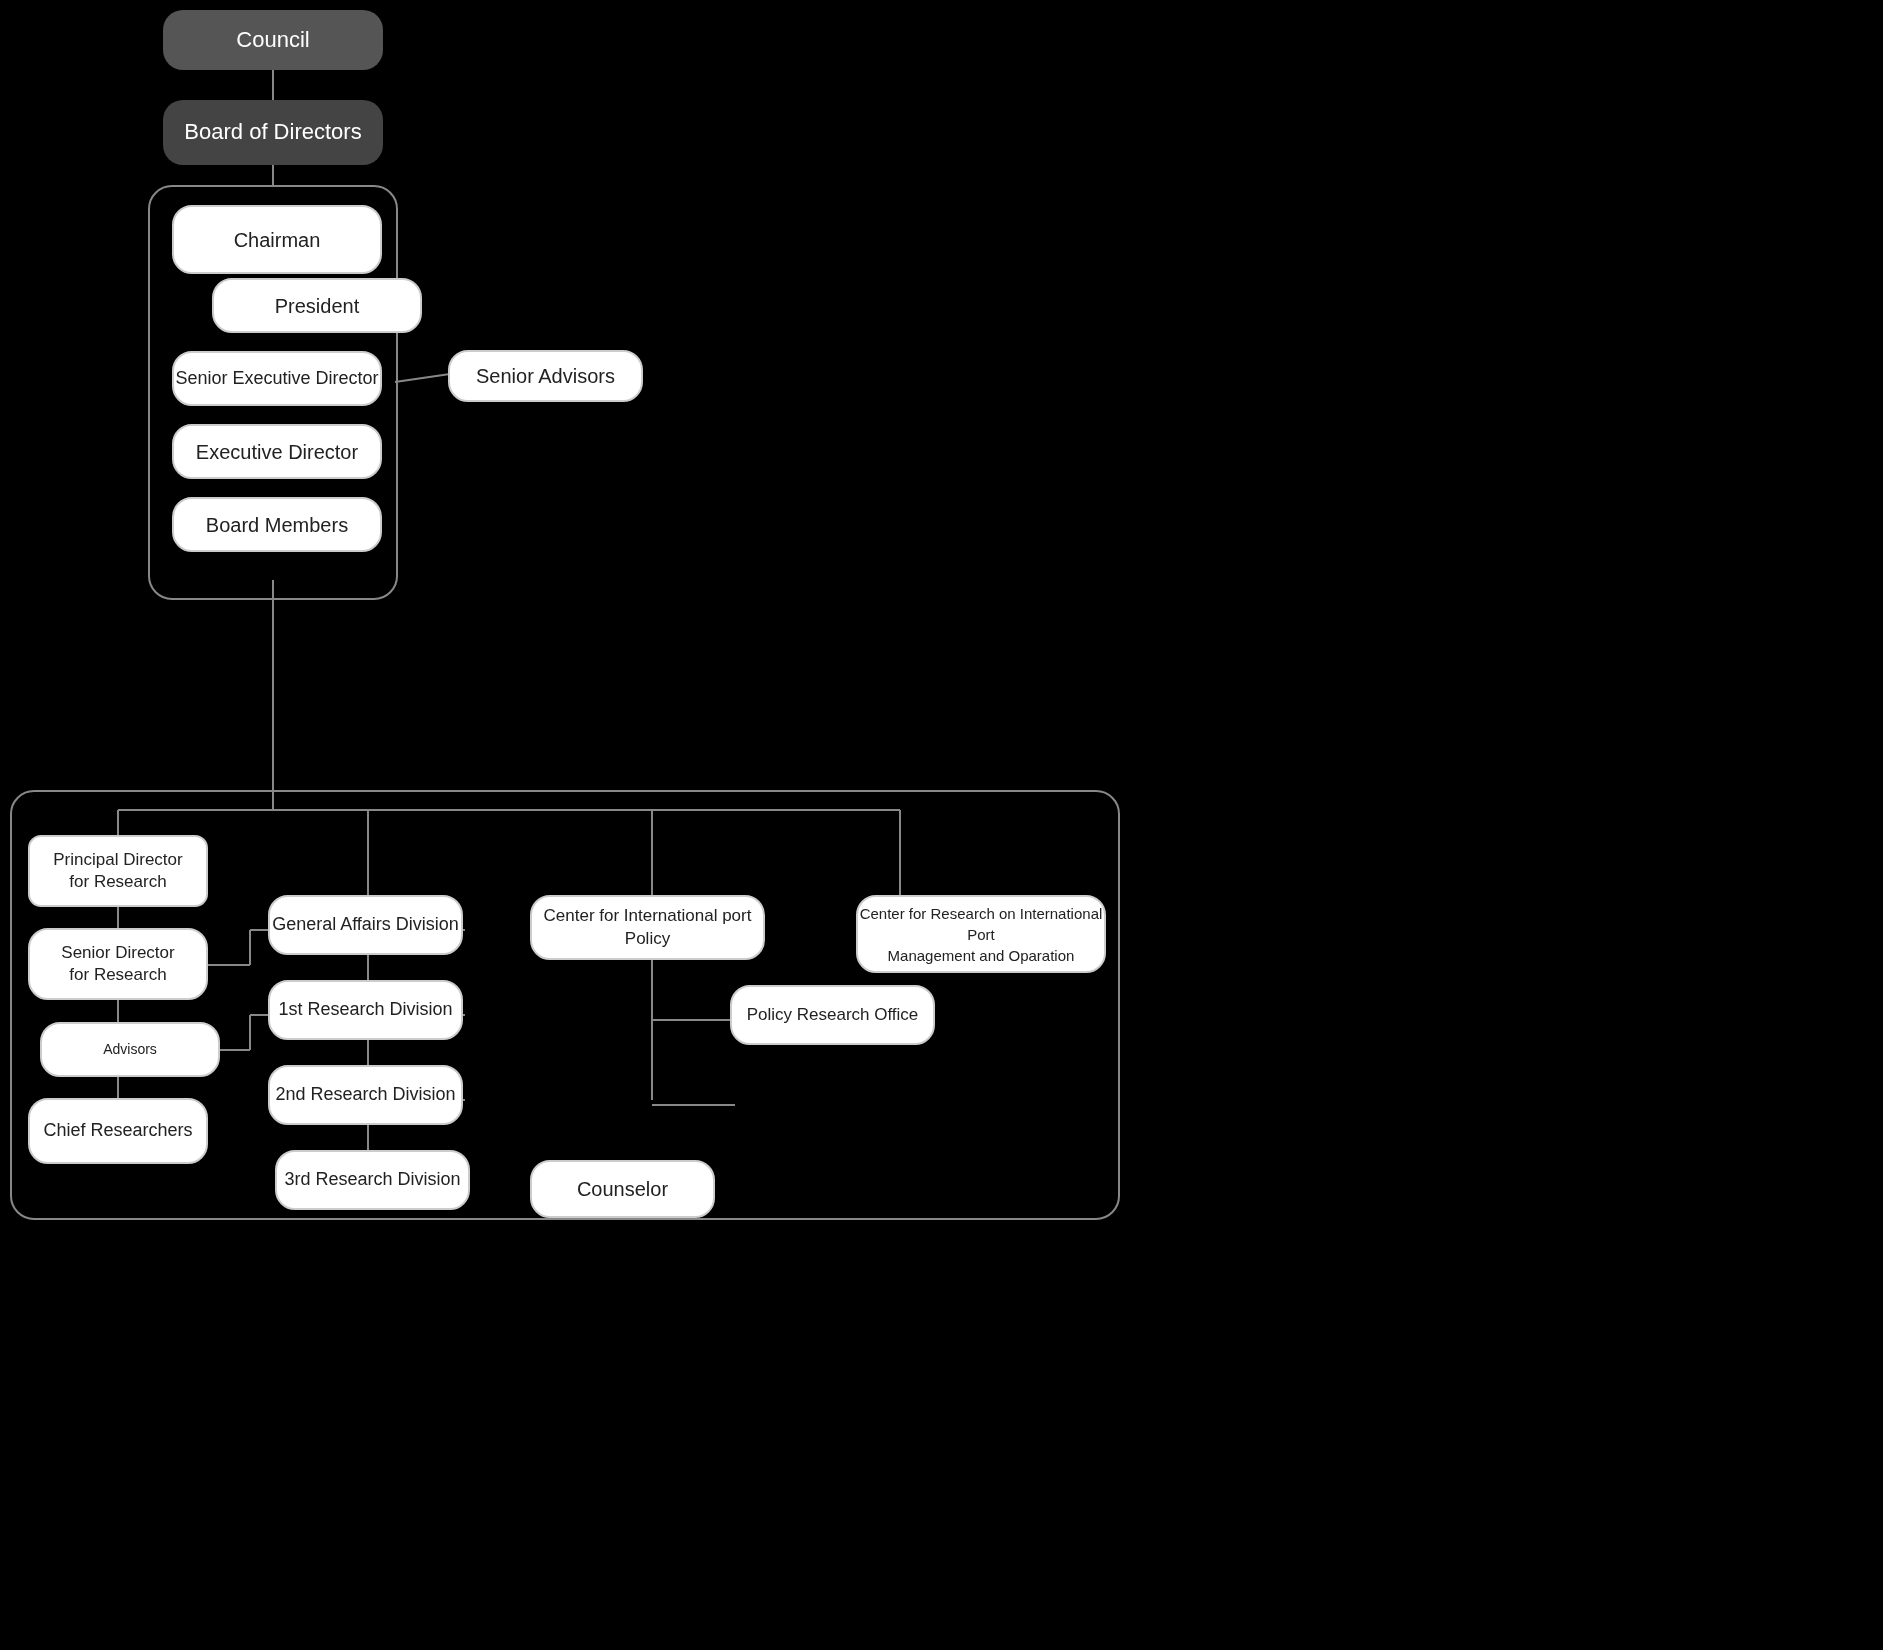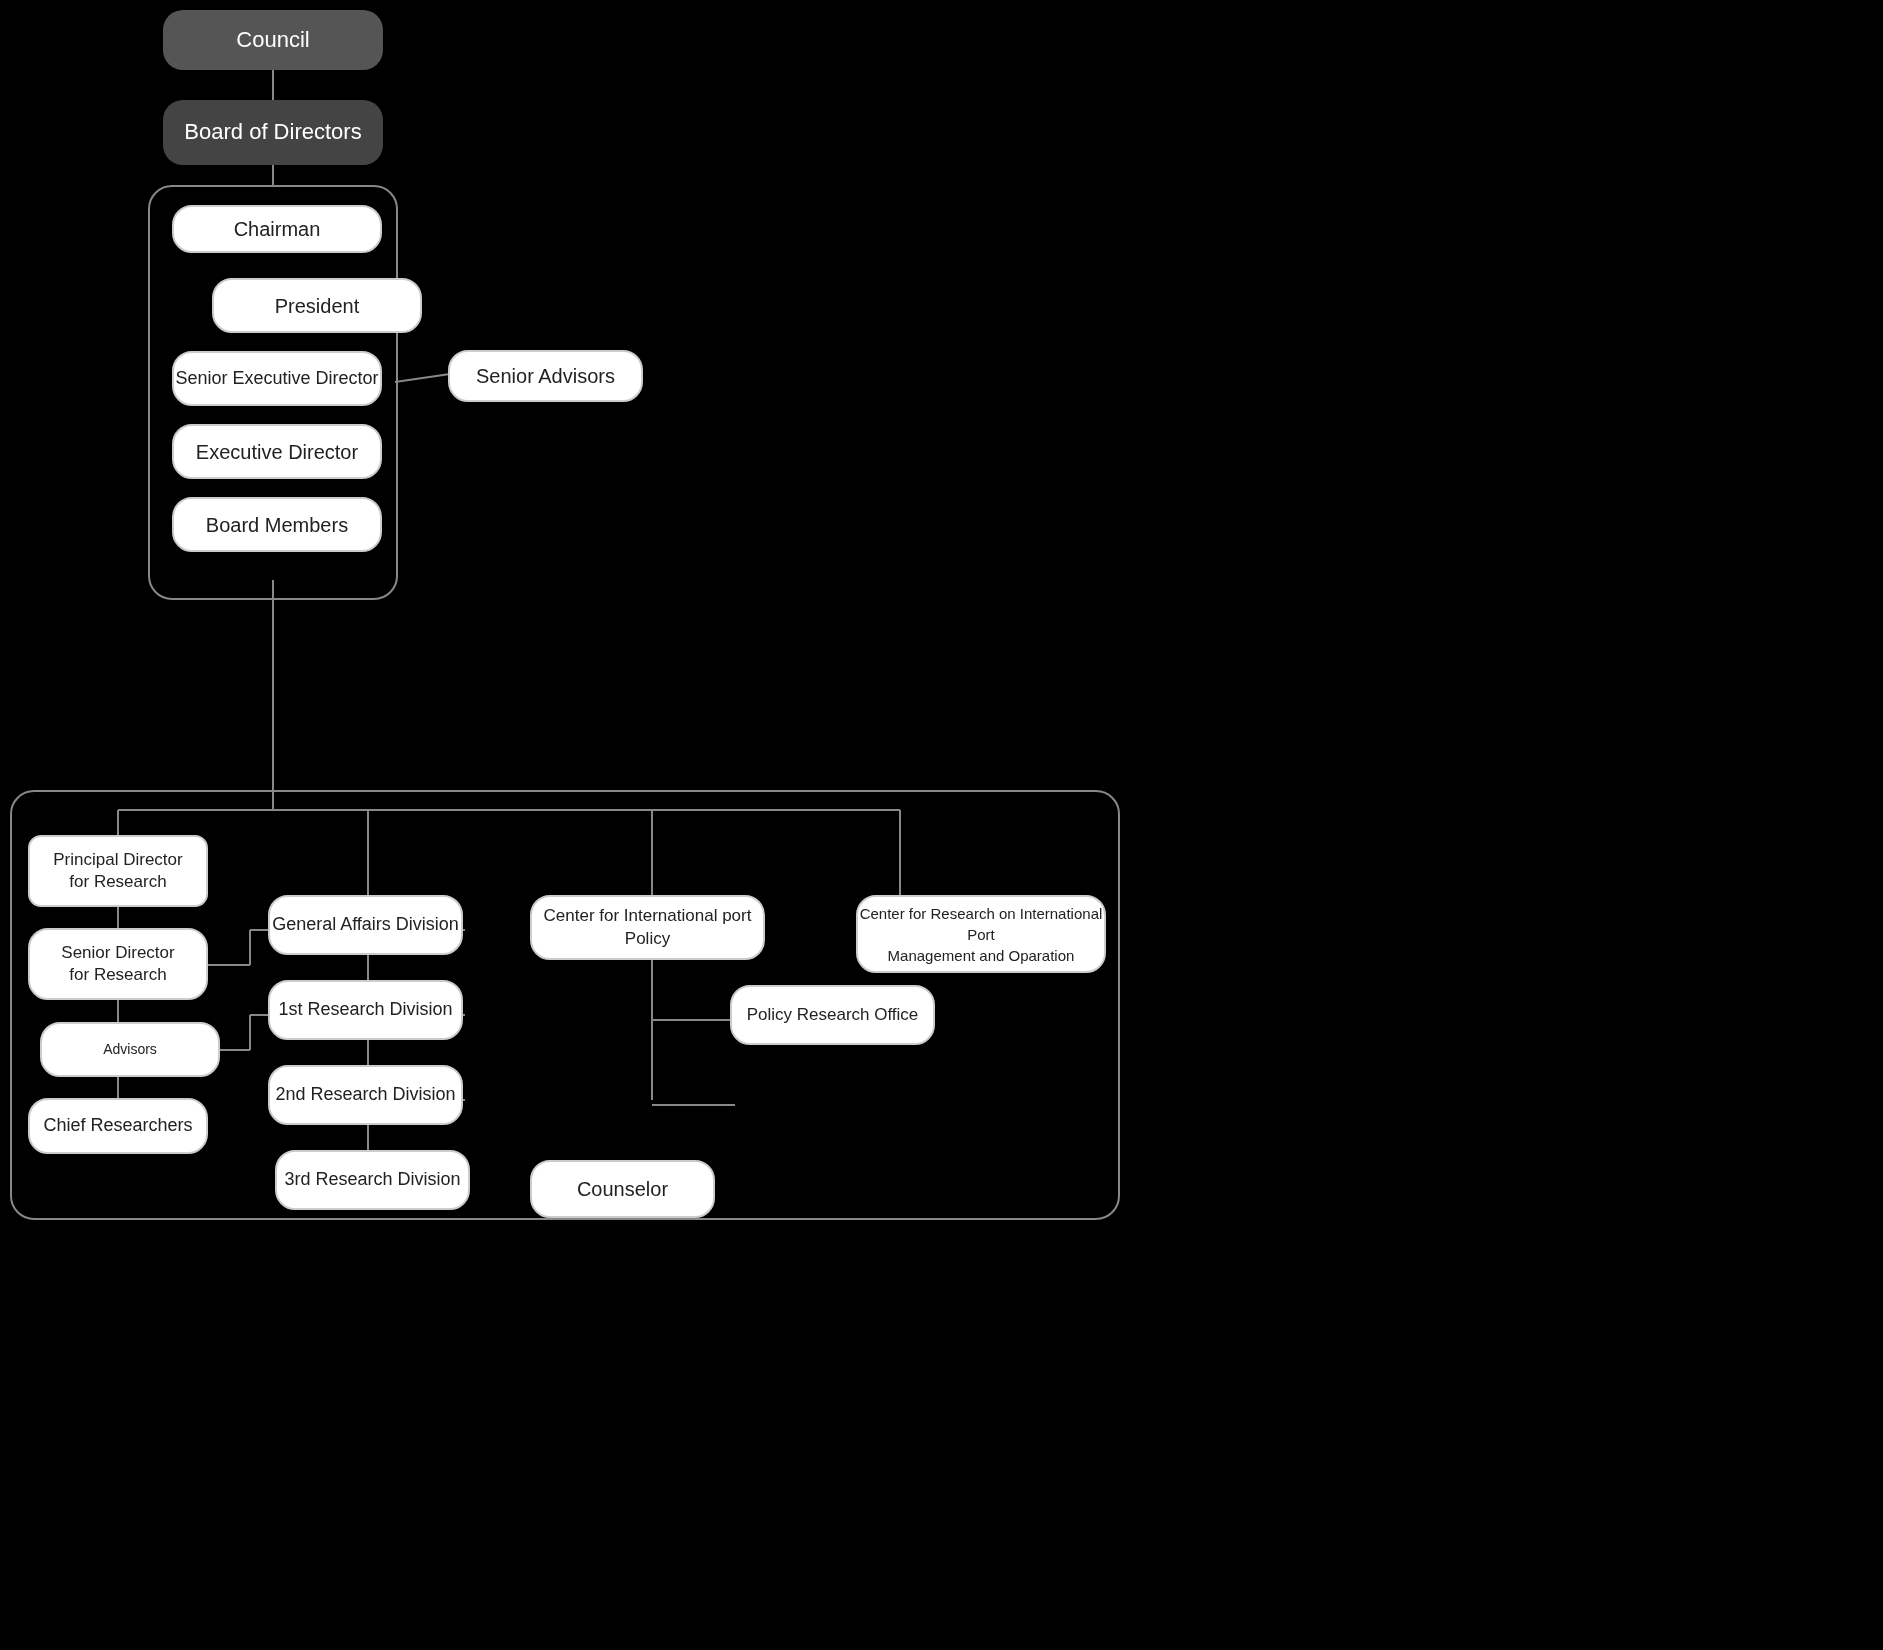--- a/index.html
+++ b/index.html
@@ -129,21 +129,21 @@
     <line x1="250" y1="1015" x2="250" y2="1050"></line>
     <line x1="250" y1="1015" x2="465" y2="1015"></line>
   </svg>
 
   <div class="box box-darker" style="left:163px; top:100px; width:220px; height:65px;">Board of Directors</div>
 
   <div class="box box-dark" style="left:163px; top:10px; width:220px; height:60px;">Council</div>
 
   <div class="container-box" style="left:148px; top:185px; width:250px; height:415px;"></div>
 
-  <div class="box box-light" style="left:172px; top:205px; width:210px; height:48px; font-size:20px;">Chairman</div>
+  <div class="box box-light" style="left:172px; top:205px; width:210px; height:69px; font-size:20px;">Chairman</div>
 
   <div class="box box-light" style="left:172px; top:278px; width:210px; height:55px; font-size:20px;margin-left:40px;">President</div>
 
   <div class="box box-light" style="left:172px; top:351px; width:210px; height:55px; font-size:18px;">Senior Executive Director</div>
 
   <div class="box box-light" style="left:172px; top:424px; width:210px; height:55px; font-size:20px;">Executive Director</div>
 
   <div class="box box-light" style="left:172px; top:497px; width:210px; height:55px; font-size:20px;">Board Members</div>
 
   <div class="box box-light" style="left:448px; top:350px; width:195px; height:52px; font-size:20px;">Senior Advisors</div>
@@ -151,21 +151,21 @@
   <div class="container-box" style="left:10px; top:790px; width:1110px; height:430px;"></div>
 
   <div class="box box-light" style="left:28px; top:835px; width:180px; height:72px; font-size:17px; white-space:pre-line;border-radius:13px;">Principal Director
 for Research</div>
 
   <div class="box box-light" style="left:28px; top:928px; width:180px; height:72px; font-size:17px; white-space:pre-line;">Senior Director
 for Research</div>
 
   <div class="box box-light" style="left:40px; top:1022px; width:180px; height:55px; font-size:14px;">Advisors</div>
 
-  <div class="box box-light" style="left:28px; top:1098px; width:180px; height:56px; font-size:18px;">Chief Researchers</div>
+  <div class="box box-light" style="left:28px; top:1098px; width:180px; height:66px; font-size:18px;">Chief Researchers</div>
 
   <div class="box box-light" style="left:268px; top:895px; width:195px; height:60px; font-size:18px;">General Affairs Division</div>
 
   <div class="box box-light" style="left:268px; top:980px; width:195px; height:60px; font-size:18px;">1st Research Division</div>
 
   <div class="box box-light" style="left:268px; top:1065px; width:195px; height:60px; font-size:18px;">2nd Research Division</div>
 
   <div class="box box-light" style="left:268px; top:1150px; width:195px; height:60px; font-size:18px;margin-left:7px;">3rd Research Division</div>
 
   <div class="box box-light" style="left:530px; top:895px; width:235px; height:65px; font-size:17px;">Center for International port Policy</div>

